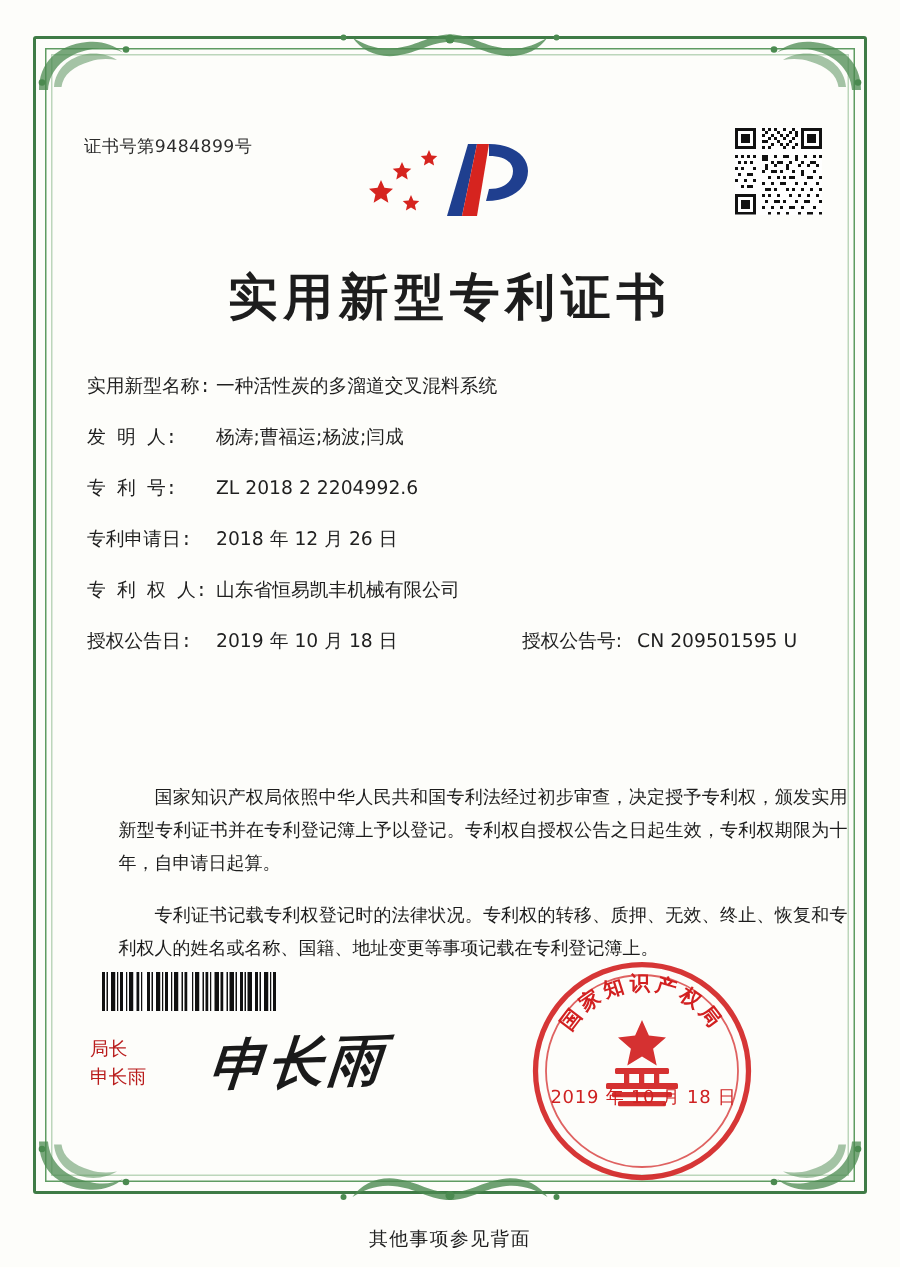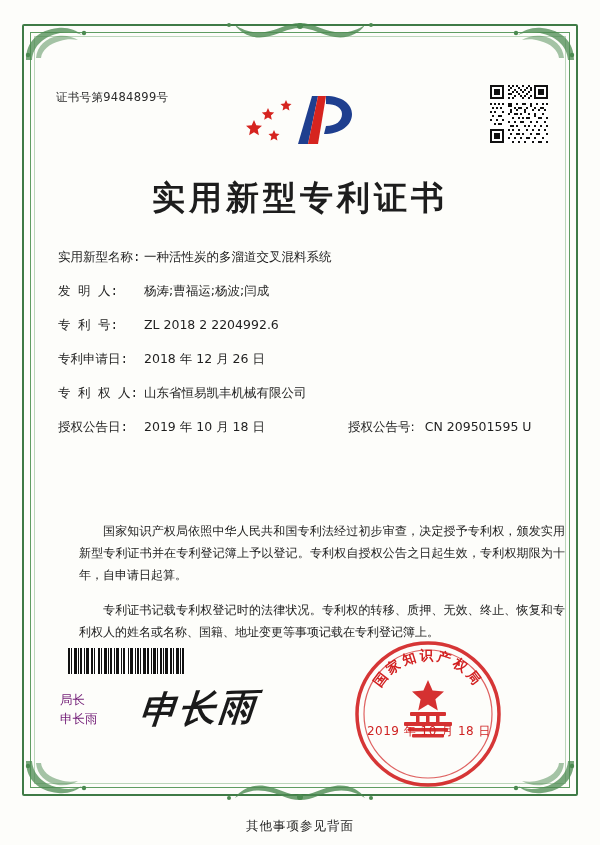--- a/index.html
+++ b/index.html
@@ -164,22 +164,23 @@
     display: block;
     background: #111;
     height: 100%;
   }
 
   
   .sig-block {
     position: absolute;
     left: 60px; top: 690px;
     font-size: 12.5px;
-    color: #701a75;
+    color: #b91c1c;
     line-height: 1.55;
+    font-family: Liberation Serif, serif;
   }
   .sig-script {
     position: absolute;
     left: 140px; top: 684px;
     font-family: "DejaVu Serif", "Liberation Serif", serif;
     font-size: 37px;
     font-weight: 700;
     letter-spacing: 2px;
     color: #1a1a1a;
     transform: skewX(-7deg) rotate(-2deg);

